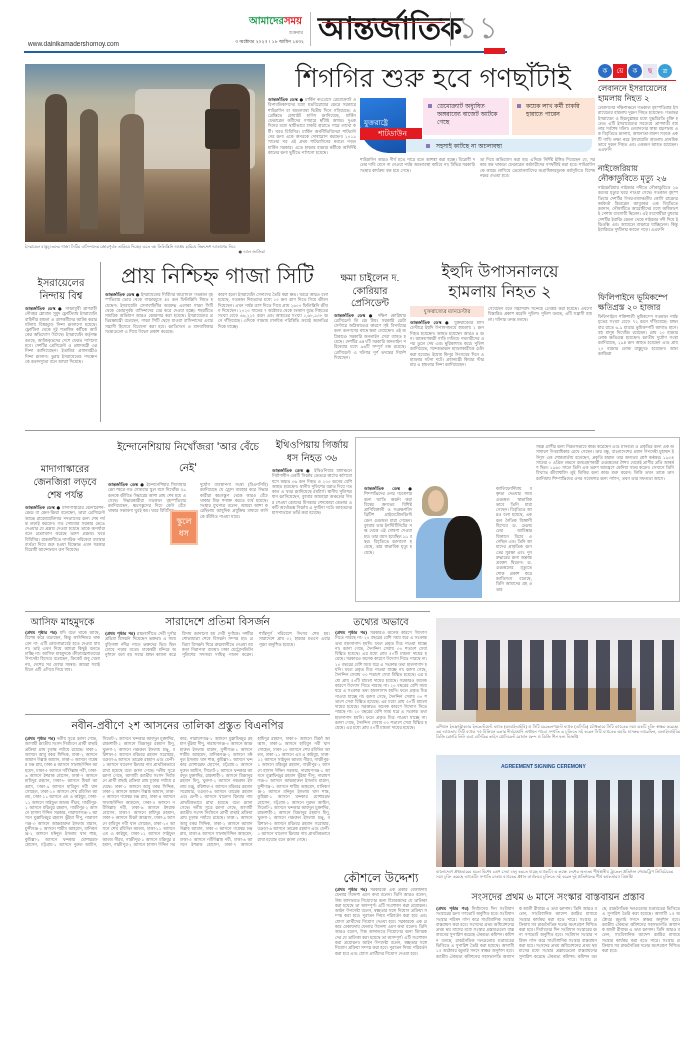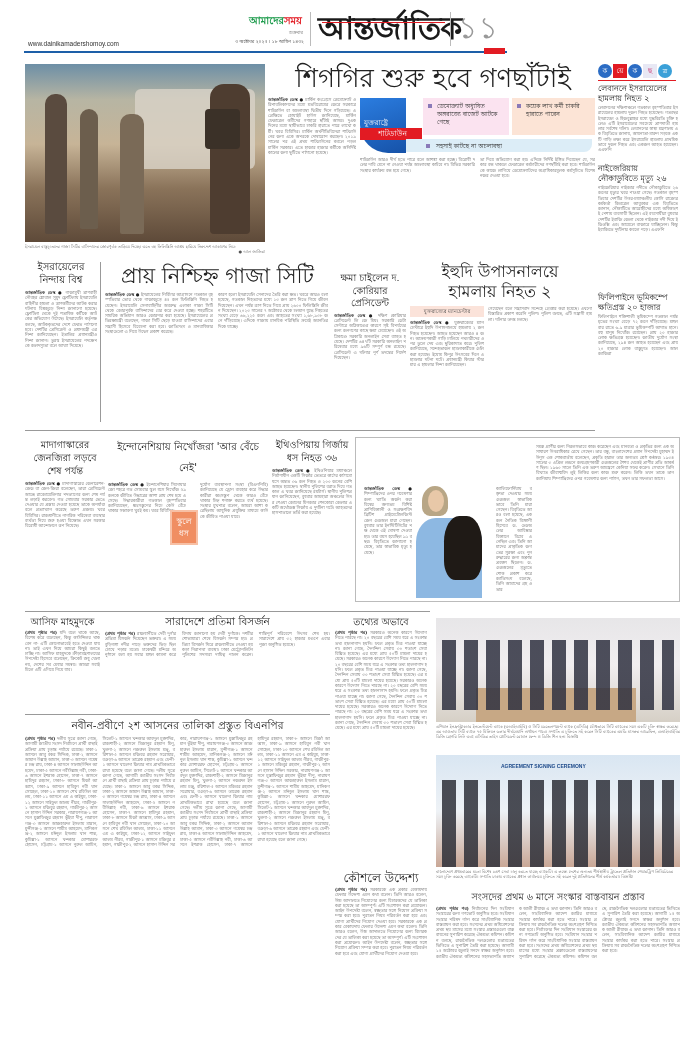--- a/index.html
+++ b/index.html
@@ -85,21 +85,21 @@
 </div>
 <div class="abs" style="left:598px;top:164px;width:80px;">
   <div class="hl" style="text-align:left;font-size:8px;line-height:10px;">নাইজেরিয়ায় নৌকাডুবিতে মৃত্যু ২৬</div>
   <div class="txt" style="height:100px;margin-top:1px;">নাইজেরিয়ার নাইজার নদীতে নৌকাডুবিতে ২৬ জনের মৃত্যুর খবর পাওয়া গেছে। গতকাল বৃহস্পতিবার দেশটির উত্তর-মধ্যাঞ্চলীয় কোগি রাজ্যের কর্মকর্তা জিবরেল আবুবকর এক বিবৃতিতে জানান, নৌকাটিতে আরোহীদের মধ্যে অধিকাংশই পেশায় ব্যবসায়ী ছিলেন। এই ব্যবসায়ীরা বুধবার দেশটির ইবাজি জেলা থেকে নাইজার নদী দিয়ে ইডিওক্সি এবং আয়েলে বাজারে যাচ্ছিলেন। কিন্তু ইবাজিতে দুর্ঘটনার কবলে পড়ে। এএফপি</div>
 </div>
 <div class="abs" style="left:598px;top:293px;width:80px;">
   <div class="hl" style="text-align:left;font-size:8px;line-height:10px;">ফিলিপাইনে ভূমিকম্পে ক্ষতিগ্রস্ত ২০ হাজার</div>
   <div class="txt" style="height:110px;margin-top:1px;">ফিলিপাইনে শক্তিশালী ভূমিকম্পে গতকাল পর্যন্ত মৃতের সংখ্যা বেড়ে ৭২ জনে দাঁড়িয়েছে। মঙ্গলবার রাতে ৬.৯ মাত্রার ভূমিকম্পটি আঘাত হানে। বহু মানুষ নিখোঁজ রয়েছেন। প্রায় ২০ হাজার লোক ক্ষতিগ্রস্ত হয়েছেন। জাতীয় দুর্যোগ সংস্থা জানিয়েছে, ২৯৪ জন আহত হয়েছেন এবং প্রায় ২০ হাজার লোক বাস্তুচ্যুত হয়েছেন। আল জাজিরা</div>
 </div>
 
-<div class="abs" style="left:25px;top:260px;width:72px;">
+<div class="abs" style="left:25px;top:276px;width:72px;">
   <div class="hl" style="font-size:10px;line-height:13px;">ইসরায়েলের নিন্দায় বিশ্ব</div>
   <div class="txt" style="height:130px;margin-top:4px;">
     <span class="dl">আন্তর্জাতিক ডেস্ক ●</span>
     <span>গাজামুখী ত্রাণবাহী নৌবহর গ্লোবাল সুমুদ ফ্লোটিলায় ইসরায়েলি বাহিনীর হামলা ও ত্রাণকর্মীদের আটক করার ঘটনায় বিশ্বজুড়ে নিন্দা জানানো হয়েছে। ফ্লোটিলা থেকে দুই শতাধিক কর্মীকে আটকের অভিযোগ উঠেছে। ইসরায়েলি কর্তৃপক্ষ বলছে, আটককৃতদের দেশে ফেরত পাঠানো হবে। দেশটির প্রেসিডেন্ট ও প্রধানমন্ত্রী এর নিন্দা জানিয়েছেন। ইতালির প্রধানমন্ত্রীও নিন্দা জানান। তুরস্ক ইসরায়েলের পদক্ষেপকে জলদস্যুতা বলে আখ্যা দিয়েছে।</span>
   </div>
 </div>
 <div class="abs rule" style="left:100px;top:262px;width:1px;height:160px;"></div>
 
 <div class="abs hl" style="left:105px;top:262px;width:225px;font-size:21px;line-height:28px;">প্রায় নিশ্চিহ্ন গাজা সিটি</div>
 <div class="abs txt" style="left:105px;top:292px;width:108px;height:135px;">
@@ -120,21 +120,21 @@
 <div class="abs" style="left:410px;top:306px;width:74px;height:11px;background:#fbe3da;font-family:'DejaVu Sans',sans-serif;font-size:5px;line-height:11px;text-align:center;color:#444;white-space:nowrap;">যুক্তরাজ্যের ম্যানচেস্টার</div>
 <div class="abs txt" style="left:410px;top:320px;width:74px;height:106px;">
   <span class="dl">আন্তর্জাতিক ডেস্ক ●</span>
   <span>যুক্তরাজ্যের ম্যানচেস্টারে ইহুদি উপাসনালয়ে হামলায় ২ জন নিহত হয়েছেন। আহত হয়েছেন আরও ৪ জন। আক্রমণকারী গাড়ি চালিয়ে পথচারীদের ওপর তুলে দেয় এবং ছুরিকাঘাত করে। পুলিশ জানিয়েছে, সন্দেহভাজন হামলাকারীকে গুলি করা হয়েছে। ইয়োম কিপুর উৎসবের দিনে এ হামলার ঘটনা ঘটে। প্রধানমন্ত্রী কিয়ার স্টারমার এ হামলার নিন্দা জানিয়েছেন।</span>
 </div>
 <div class="abs txt" style="left:488px;top:306px;width:104px;height:120px;">গেয়েছেন বলে সন্ত্রাসবাদ সন্দেহে গ্রেপ্তার করা হয়েছে। এখনো বিস্তারিত প্রকাশ করেনি পুলিশ। পুলিশ বলছে, এটি সন্ত্রাসী হামলা। ঘটনার তদন্ত চলছে।</div>
 
 <div class="abs rule" style="left:25px;top:430px;width:570px;height:1px;"></div>
 
 <div class="abs" style="left:25px;top:438px;width:80px;">
-  <div class="hl" style="font-size:9.5px;line-height:13px;">মাদাগাস্কারের জেনজিরা লড়বে শেষ পর্যন্ত</div>
+  <div class="hl" style="font-size:9.5px;line-height:13px;margin-top:24px;">মাদাগাস্কারের জেনজিরা লড়বে শেষ পর্যন্ত</div>
   <div class="txt" style="height:100px;margin-top:4px;">
     <span class="dl">আন্তর্জাতিক ডেস্ক ●</span>
     <span>মাদাগাস্কারের জেনারেশন-জেড বা জেন-জিরা বলেছেন, তারা প্রেসিডেন্ট আন্দ্রে রাজোয়েলিনার পদত্যাগের জন্য শেষ পর্যন্ত লড়াই করবেন। গত সোমবার সরকার ভেঙে দেওয়ার যে প্রস্তাব দেওয়া হয়েছে তাকে অপর্যাপ্ত বলে প্রত্যাখ্যান করেছে তরুণ প্রজন্ম। খবর বিবিসির। রাজধানীতে নাগরিক পরিষেবা ব্যবস্থার ব্যর্থতা নিয়ে শুরু হওয়া বিক্ষোভ এখন সরকারবিরোধী আন্দোলনে রূপ নিয়েছে।</span>
   </div>
 </div>
 
 <div class="abs hl" style="left:108px;top:436px;width:160px;font-size:10px;line-height:21px;">ইন্দোনেশিয়ায় নিখোঁজরা 'আর বেঁচে নেই'</div>
 <div class="abs txt" style="left:108px;top:482px;width:78px;height:118px;">
   <span class="dl">আন্তর্জাতিক ডেস্ক ●</span>
   <span>ইন্দোনেশিয়ার সিদোয়ারজো শহরে গত সোমবার স্কুল ধসে নিখোঁজ ৫৯ জনকে জীবিত উদ্ধারের আশা প্রায় শেষ হয়ে এসেছে। উদ্ধারকারীরা গতকাল বৃহস্পতিবার জানিয়েছেন, ধ্বংসস্তূপের নিচে কেউ বেঁচে থাকার সম্ভাবনা খুবই কম। খবর বিবিসির।</span>

